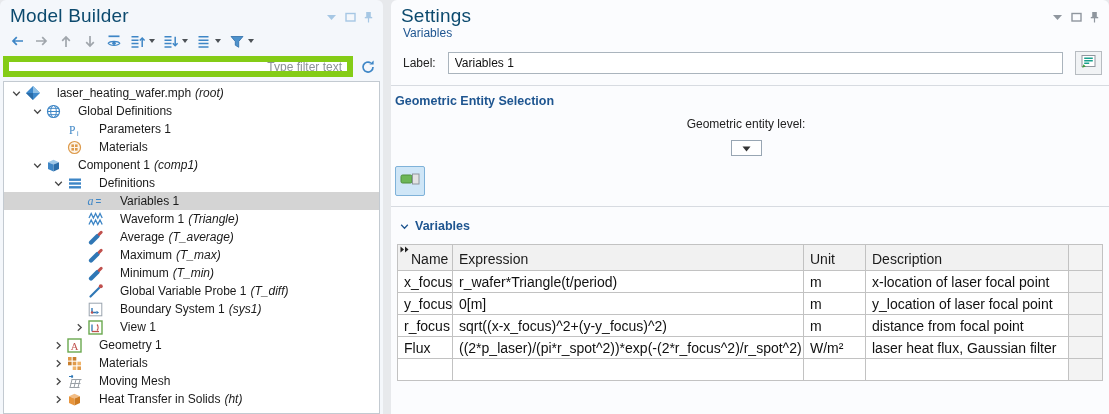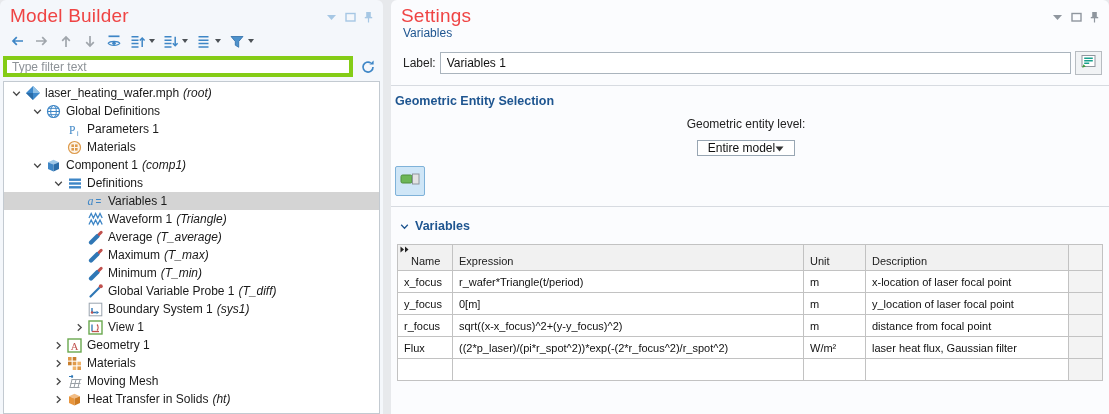--- a/index.html
+++ b/index.html
@@ -10,60 +10,60 @@
     -webkit-font-smoothing:antialiased;
   }
   .app{display:flex;width:1109px;height:414px;}
 
   
   .left-panel{
     width:383px;box-sizing:border-box;display:flex;flex-direction:column;
     background:#f4f7fb;border-radius:6px 6px 0 0;
   }
   .panel-header{display:flex;align-items:flex-start;padding:5px 10px 0 10px;}
-  .panel-title{flex:1;font-size:19px;font-weight:400;color:#ef4444;letter-spacing:.2px;}
+  .panel-title{flex:1;font-size:19px;font-weight:400;color:#0c4a6e;letter-spacing:.2px;}
   .win-icons{display:flex;align-items:center;gap:8px;margin-top:6px;}
   .left-panel .win-icons{color:#a6c7e4;}
   .right-panel .win-icons{color:#8f969e;}
   .win-ic{display:flex;align-items:center;justify-content:center;height:12px;}
 
   .mb-toolbar{display:flex;align-items:center;gap:3px;padding:4px 4px 3px 7px;}
   .tb-btn{height:20px;display:flex;align-items:center;padding:0 2px;}
   .tb-ic{width:17px;height:16px;display:flex;align-items:center;justify-content:center;}
   .caret{width:0;height:0;border-left:3.5px solid transparent;border-right:3.5px solid transparent;border-top:4px solid #4d5257;margin-left:3px;}
 
   .mb-filter{display:flex;align-items:center;gap:5px;padding:2px 5px 4px 3px;}
   .filter-input{
-    flex:1;height:21px;box-sizing:border-box;border:4px solid #84cc16;background:#fff;
-    font-family:inherit;font-size:12px;color:#444;padding:0 5px;outline:none;
+    flex:1;height:21px;box-sizing:border-box;border:6px solid #84cc16;background:#fff;
+    font-family:inherit;font-size:12px;color:#444;padding:0 5px;outline:none;text-align:right;
   }
   .filter-input::placeholder{color:#8d9297;}
   .refresh-btn{width:20px;height:20px;display:flex;align-items:center;justify-content:center;}
 
   .mb-tree{
     flex:1;margin:0 3px;border:1px solid #c3cad1;background:#fff;
     overflow:hidden;padding-top:2px;font-size:12px;color:#1a1a1a;
   }
   .tree-row{height:18px;display:flex;align-items:center;white-space:nowrap;}
   .tree-row.selected{background:#d4d4d4;}
   .chev{width:16px;min-width:16px;display:flex;align-items:center;justify-content:center;}
   .tree-icon{width:17px;min-width:17px;height:16px;display:flex;align-items:center;justify-content:center;}
-  .tree-label{margin-left:4px;}
+  .tree-label{margin-left:16px;}
   .suffix{font-style:italic;margin-left:4px;}
 
   
   .splitter{width:8px;background:#e7e9ec;}
 
   
   .right-panel{
     flex:1;box-sizing:border-box;display:flex;flex-direction:column;
     background:#fbfcfe;border-radius:6px 6px 0 0;min-width:0;
   }
   .st-subtitle{padding:0 12px;font-size:12px;color:#1e5590;margin-top:-1px;}
-  .label-row{display:flex;align-items:center;gap:4px;margin:11px 7px 10px 12px;}
+  .label-row{display:flex;align-items:center;gap:12px;margin:11px 7px 10px 12px;}
   .label-text{font-size:12px;color:#222;}
   .label-input{
     flex:1;height:22px;box-sizing:border-box;border:1px solid #aab4bd;background:#fff;
     font-family:inherit;font-size:12px;color:#111;padding:0 6px;outline:none;min-width:0;
   }
   .icon-btn{
     width:27px;height:24px;box-sizing:border-box;border:1px solid #b7bcc1;background:#f1f3f5;
     display:flex;align-items:center;justify-content:center;
   }
   .h-divider{height:1px;background:#d7dbe1;}
@@ -78,21 +78,21 @@
   }
   .select .sel-val{flex:1;}
   .toggle-btn{
     width:30px;height:30px;box-sizing:border-box;margin-top:10px;
     border:1px solid #7fb2d9;background:#cfe6f7;border-radius:2px;
     display:flex;align-items:center;justify-content:center;
   }
 
   .vars-heading-row{display:flex;align-items:center;gap:6px;padding:10px 12px 0 9px;}
   .vars-table-wrap{padding:9px 7px 0 6px;}
-  table.vars{border-collapse:collapse;table-layout:fixed;width:705px;font-size:11px;}
+  table.vars{border-collapse:collapse;table-layout:fixed;width:705px;font-size:14px;}
   table.vars th,table.vars td{
     border:1px solid #c2c2c2;overflow:hidden;white-space:nowrap;
   }
   table.vars th{
     background:#f1f1f1;font-weight:400;text-align:left;height:22px;
     padding:0 6px 3px 6px;vertical-align:bottom;position:relative;color:#1b1b1b;
   }
   table.vars th.c0{padding-left:13px;}
   .sort-glyph{position:absolute;top:1px;left:2px;line-height:0;}
   table.vars td{height:21px;padding:0 6px;background:#fff;color:#111;}
@@ -517,21 +517,20 @@
         </span>
     </div>
 
     <div class="h-divider"></div>
 
     <div class="section">
       <div class="section-heading">Geometric Entity Selection</div>
       <div class="ges-row">
         <span class="ges-label">Geometric entity level:</span>
         <div class="select">
-          <span class="sel-val">Entire model</span>
           <span><svg width="9" height="6" viewBox="0 0 9 6">
                 <path d="M0.5 0.5h8L4.5 5.5z" fill="#333"></path>
               </svg></span>
         </div>
       </div>
       <div class="toggle-btn">
         <span><svg width="20" height="14" viewBox="0 0 20 14">
               <rect x="1" y="3" width="11" height="8" rx="1.5" fill="#6cb657" stroke="#4e8f3c" stroke-width="1"></rect>
               <rect x="12.5" y="2" width="6.5" height="10" fill="#e3e3e3" stroke="#8f969e" stroke-width="1"></rect>
             </svg></span>

